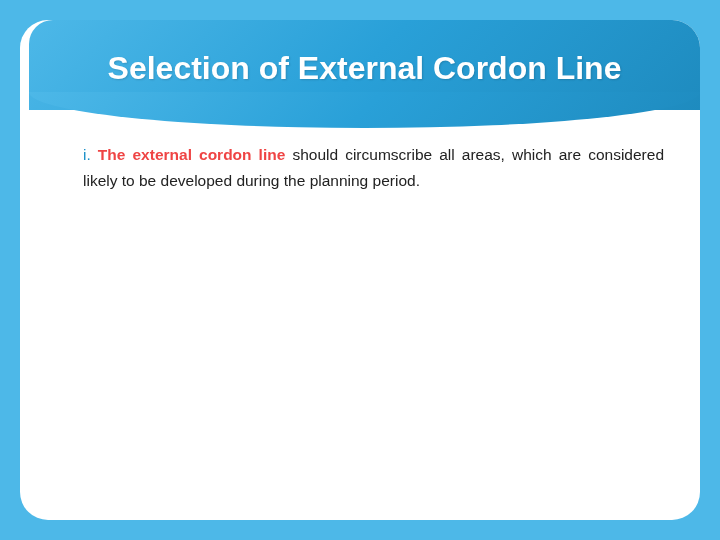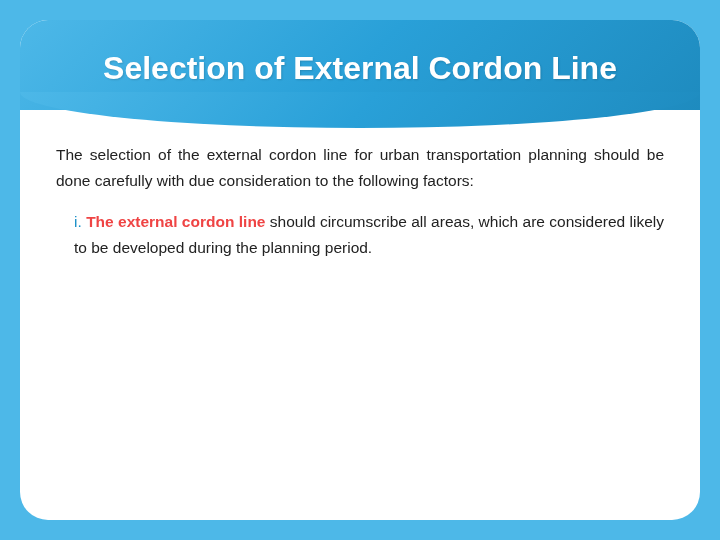--- a/index.html
+++ b/index.html
@@ -16,21 +16,21 @@
       align-items: center;
       justify-content: center;
       font-family: Arial, sans-serif;
     }
 
     .card {
       background: white;
       border-radius: 28px;
       width: 680px;
       min-height: 500px;
-      padding: 0 0 24px 0;
+      padding: 0 0 24px 9px;
       overflow: hidden;
       position: relative;
     }
 
     .card-header {
       background: linear-gradient(135deg, #4db8e8 0%, #29a0d8 50%, #1e8bbf 100%);
       padding: 28px 40px 22px 40px;
       text-align: center;
       border-radius: 24px 24px 0 0;
       position: relative;
@@ -106,23 +106,20 @@
   </style>
 </head>
 <body>
 
 <div class="card">
   <div class="card-header">
     <h1 class="title">Selection of External Cordon Line</h1>
   </div>
 
   <div class="card-body">
-    <p class="intro-text">
-      <span>The selection of the external cordon line for urban transportation planning should be done carefully with due consideration to the following factors:</span>
-    </p>
 
     <div class="list-container">
       <div class="list-item">
         <p class="list-item-text">
           <span class="item-label blue-highlight">i. </span><span class="highlight">The external cordon line</span><span> should circumscribe all areas, which are considered likely to be developed during the planning period.</span>
         </p>
       </div>
 
     </div>
   </div>

